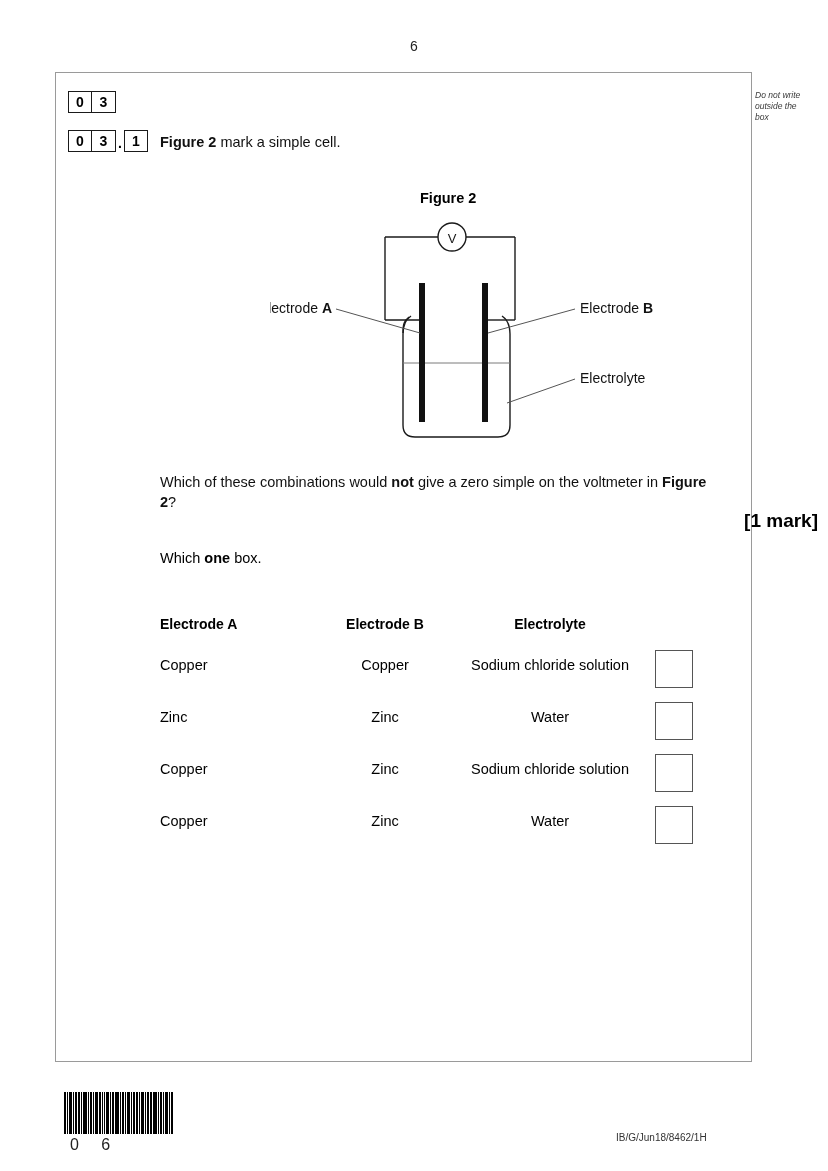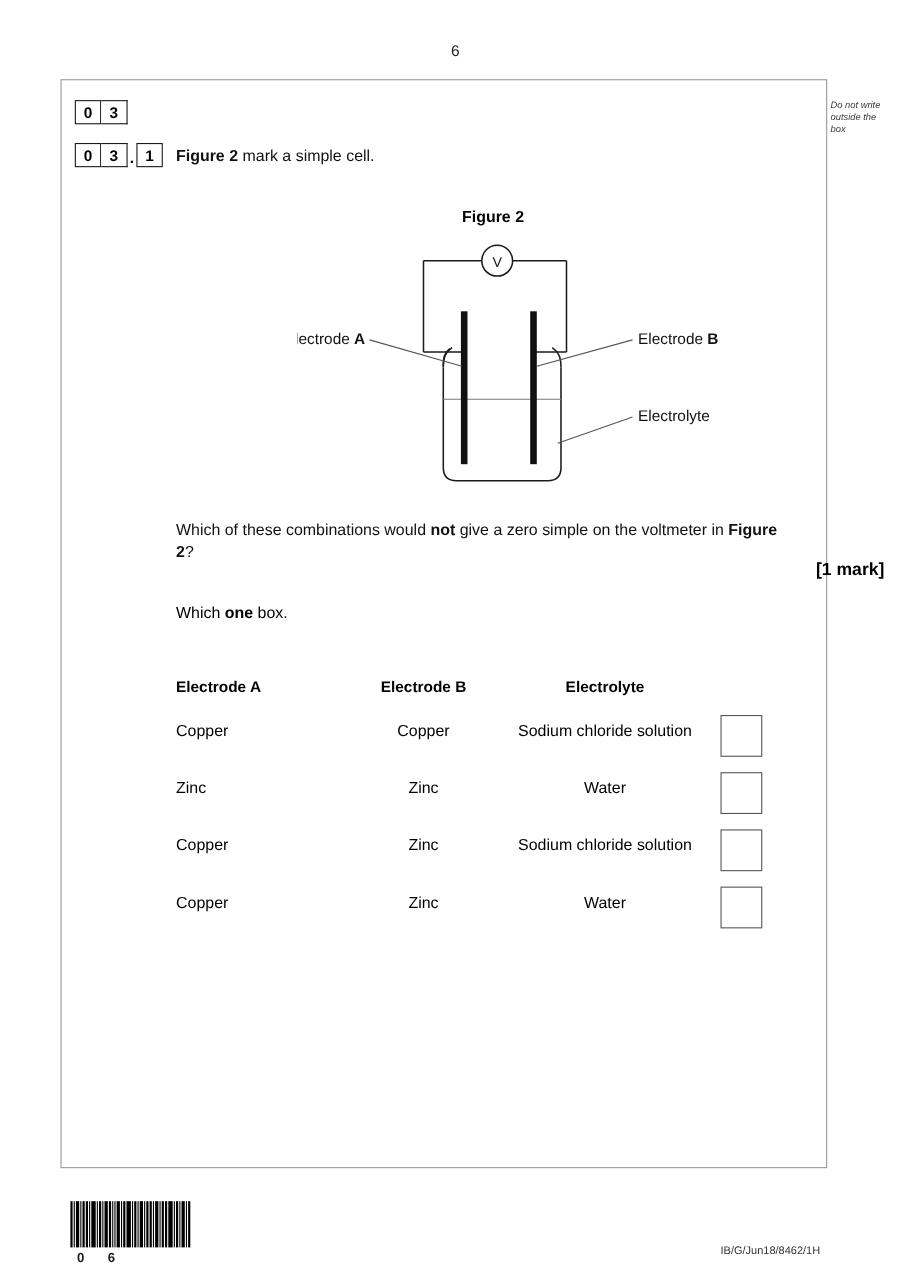--- a/index.html
+++ b/index.html
@@ -104,23 +104,23 @@
     position: absolute;
     left: 160px;
     top: 472px;
     width: 560px;
     font-size: 14.5px;
     line-height: 20px;
     color: #111;
   }
   .mark {
     position: absolute;
-    right: 24px;
+    right: 10px;
     top: 510px;
-    font-size: 16px;
+    font-size: 19px;
     font-weight: bold;
   }
   .tick-one {
     position: absolute;
     left: 160px;
     top: 550px;
     font-size: 14.5px;
   }
 
   b, strong { font-weight: bold; }
@@ -189,28 +189,27 @@
   .barcode span {
     display: block;
     height: 42px;
     background: #000;
     margin-right: 1px;
   }
   .barcode-digits {
     position: absolute;
     left: 70px;
     top: 1136px;
-    font-size: 12px;
+    font-size: 16px;
     letter-spacing: 9px;
     color: #222;
-    font-weight: bold;
   }
   .ref-code {
     position: absolute;
-    left: 655px;
+    left: 616px;
     top: 1132px;
     font-size: 10px;
     color: #333;
   }
 </style>
 </head>
 <body>
 
 <div id="page">
 

